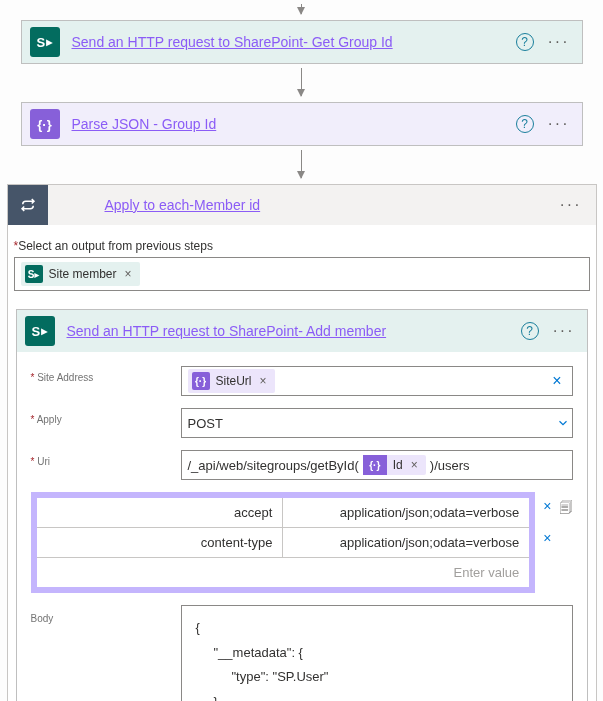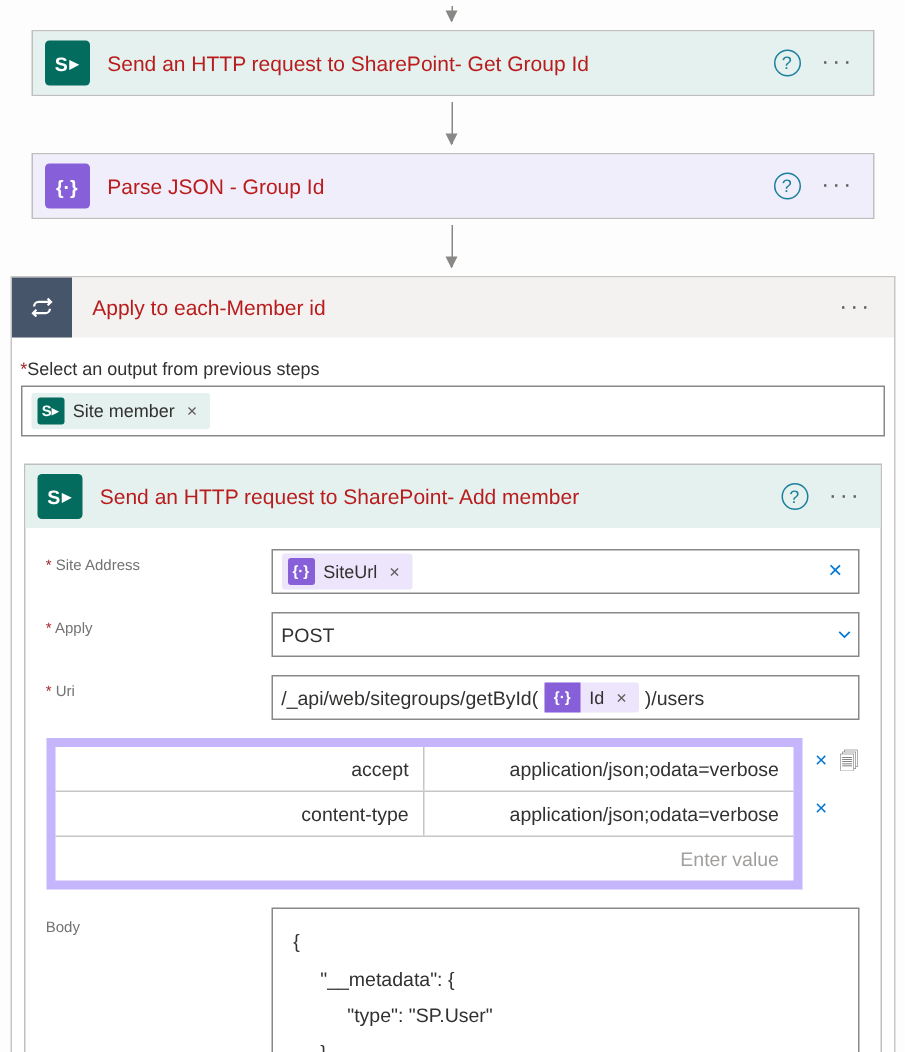--- a/index.html
+++ b/index.html
@@ -35,41 +35,41 @@
   .hdr-purple { background: #f1eefb; }
   .icon-box {
     width: 30px; height: 30px; border-radius: 3px;
     display:flex; align-items:center; justify-content:center;
     color: #fff; font-weight:600; font-size:13px; flex-shrink:0;
   }
   .icon-teal { background:#036c5f; }
   .icon-purple { background:#8760d9; }
   .icon-darkblue { background:#465569; }
   .icon-box svg { width:16px; height:16px; fill:#fff; }
-  .hdr-title { flex:1; font-size:14px; color:#b91c1c; }
+  .hdr-title { flex:1; font-size:14px; color:#8b5cf6;text-decoration:underline; }
   .hdr-actions { display:flex; align-items:center; gap:10px; }
   .help-circle {
     width:18px; height:18px; border-radius:50%;
     border:1.5px solid #1a7f9c; color:#1a7f9c;
     display:flex; align-items:center; justify-content:center;
     font-size:12px; cursor:pointer;
   }
   .ellipsis {
     color:#605e5c; font-size:16px; letter-spacing:2px; padding:0 4px; cursor:pointer;
     display:flex; align-items:center; height:20px;
   }
   
   .outer-card {
     width: 590px; border:1px solid #c8c6c4; background:#fff; margin-top:6px;
   }
   .outer-header {
     display:flex; align-items:center; background:#f3f2f1;
   }
   .outer-header .icon-box { width:40px; height:40px; border-radius:0; }
-  .outer-header .hdr-title { padding-left:14px; }
+  .outer-header .hdr-title { padding-left:14px;margin-left:43px; }
   .outer-body { padding: 14px 6px 18px 6px; }
   .field-label { font-size:12px; color:#323130; margin-bottom:4px; display:flex; align-items:center;text-align:center; }
   .req::before { content:"* "; color:#a4262c; }
   .token-row {
     border:1px solid #8a8886; padding:4px 6px; background:#fff;
     display:flex; align-items:center; gap:6px; flex-wrap:wrap;
   }
   .token {
     display:inline-flex; align-items:center; gap:6px;
     background:#e4f1ef; border-radius:2px; padding:3px 8px 3px 4px;

